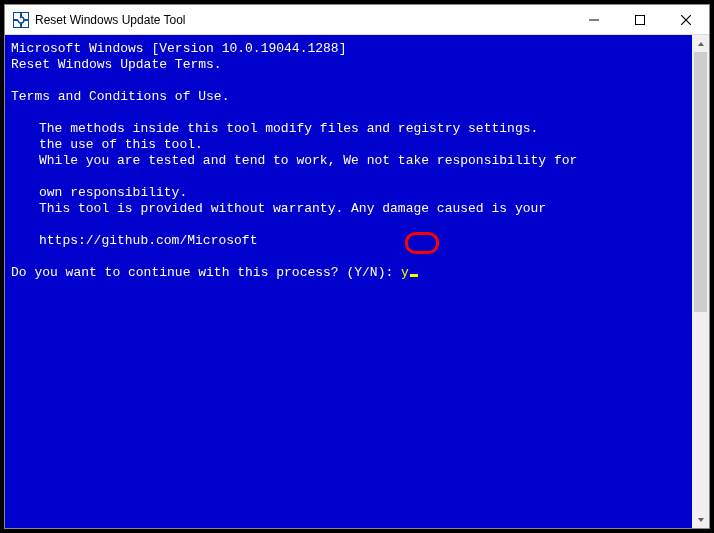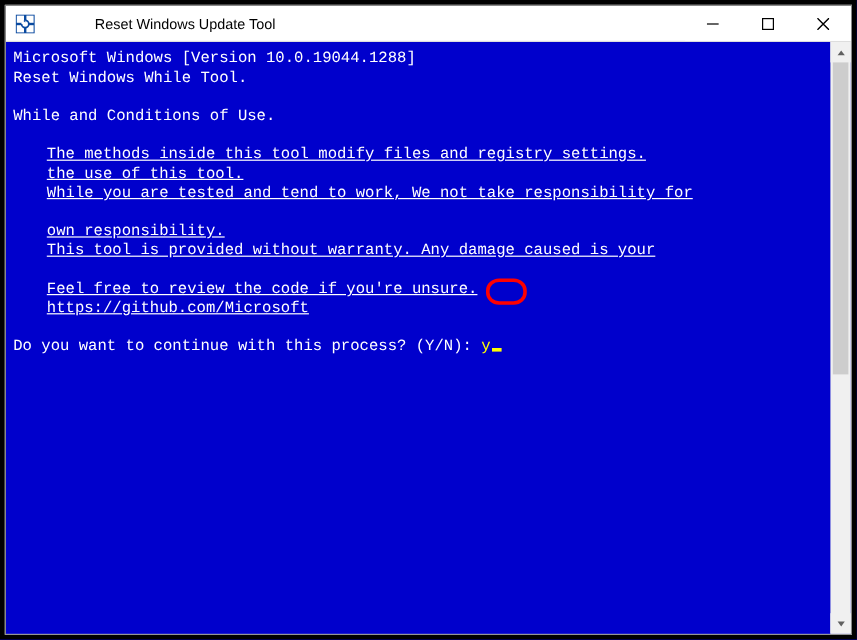--- a/index.html
+++ b/index.html
@@ -34,21 +34,20 @@
     margin-right: 6px;
     display: inline-flex;
     align-items: center;
     justify-content: center;
   }
   .app-icon svg { width: 16px; height: 16px; }
   .title {
     font-size: 12px;
     color: #000;
     flex: 0 0 auto;
-    margin-left: 44px;
   }
   .spacer { flex: 1; }
   .win-controls { display: flex; height: 100%; }
   .win-btn {
     width: 46px;
     height: 100%;
     display: flex;
     align-items: center;
     justify-content: center;
     font-size: 10px;
@@ -67,21 +66,21 @@
     background: #0000cc;
     color: #ffffff;
     font-family: Consolas, "Courier New", monospace;
     font-size: 13px;
     line-height: 16px;
     padding: 6px 6px 6px 6px;
     white-space: pre;
     overflow: hidden;
     position: relative;
   }
-  .indent { padding-left: 28px; display: block; text-decoration: underline; }
+  .indent { padding-left: 28px; display: block; }
   .scrollbar {
     width: 17px;
     background: #f0f0f0;
     position: relative;
     flex-shrink: 0;
   }
   .sb-btn {
     width: 17px;
     height: 17px;
     background: #f0f0f0;
@@ -152,27 +151,27 @@
       <div class="win-btn">
         <svg viewBox="0 0 10 10">
             <path d="M0 0 L10 10 M10 0 L0 10" stroke="#000" stroke-width="1.2"></path>
           </svg>
       </div>
     </div>
   </div>
 
   <div class="client">
     <div class="console"><span>Microsoft Windows [Version 10.0.19044.1288]</span>
-<span>Reset Windows While Tool.</span>
+<span>Reset Windows Update Terms.</span>
 
-<span>While and Conditions of Use.</span>
+<span>Terms and Conditions of Use.</span>
 
 <span class="indent">The methods inside this tool modify files and registry settings.</span><span class="indent">the use of this tool.</span><span class="indent">While you are tested and tend to work, We not take responsibility for</span>
 <span class="indent">own responsibility.</span><span class="indent">This tool is provided without warranty. Any damage caused is your</span>
-<span class="indent">Feel free to review the code if you're unsure.</span><span class="indent">https://github.com/Microsoft</span>
+<span class="indent">https://github.com/Microsoft</span>
 <span>Do you want to continue with this process? (Y/N): </span><span class="prompt-answer">y</span><span class="cursor"></span>
 <div class="highlight" style="left:400px; top:197px;"></div></div>
 
     <div class="scrollbar">
       <div class="sb-btn top">
         <svg viewBox="0 0 8 8">
             <path d="M4 2 L7 6 L1 6 Z"></path>
           </svg>
       </div>
       <div class="sb-thumb"></div>

